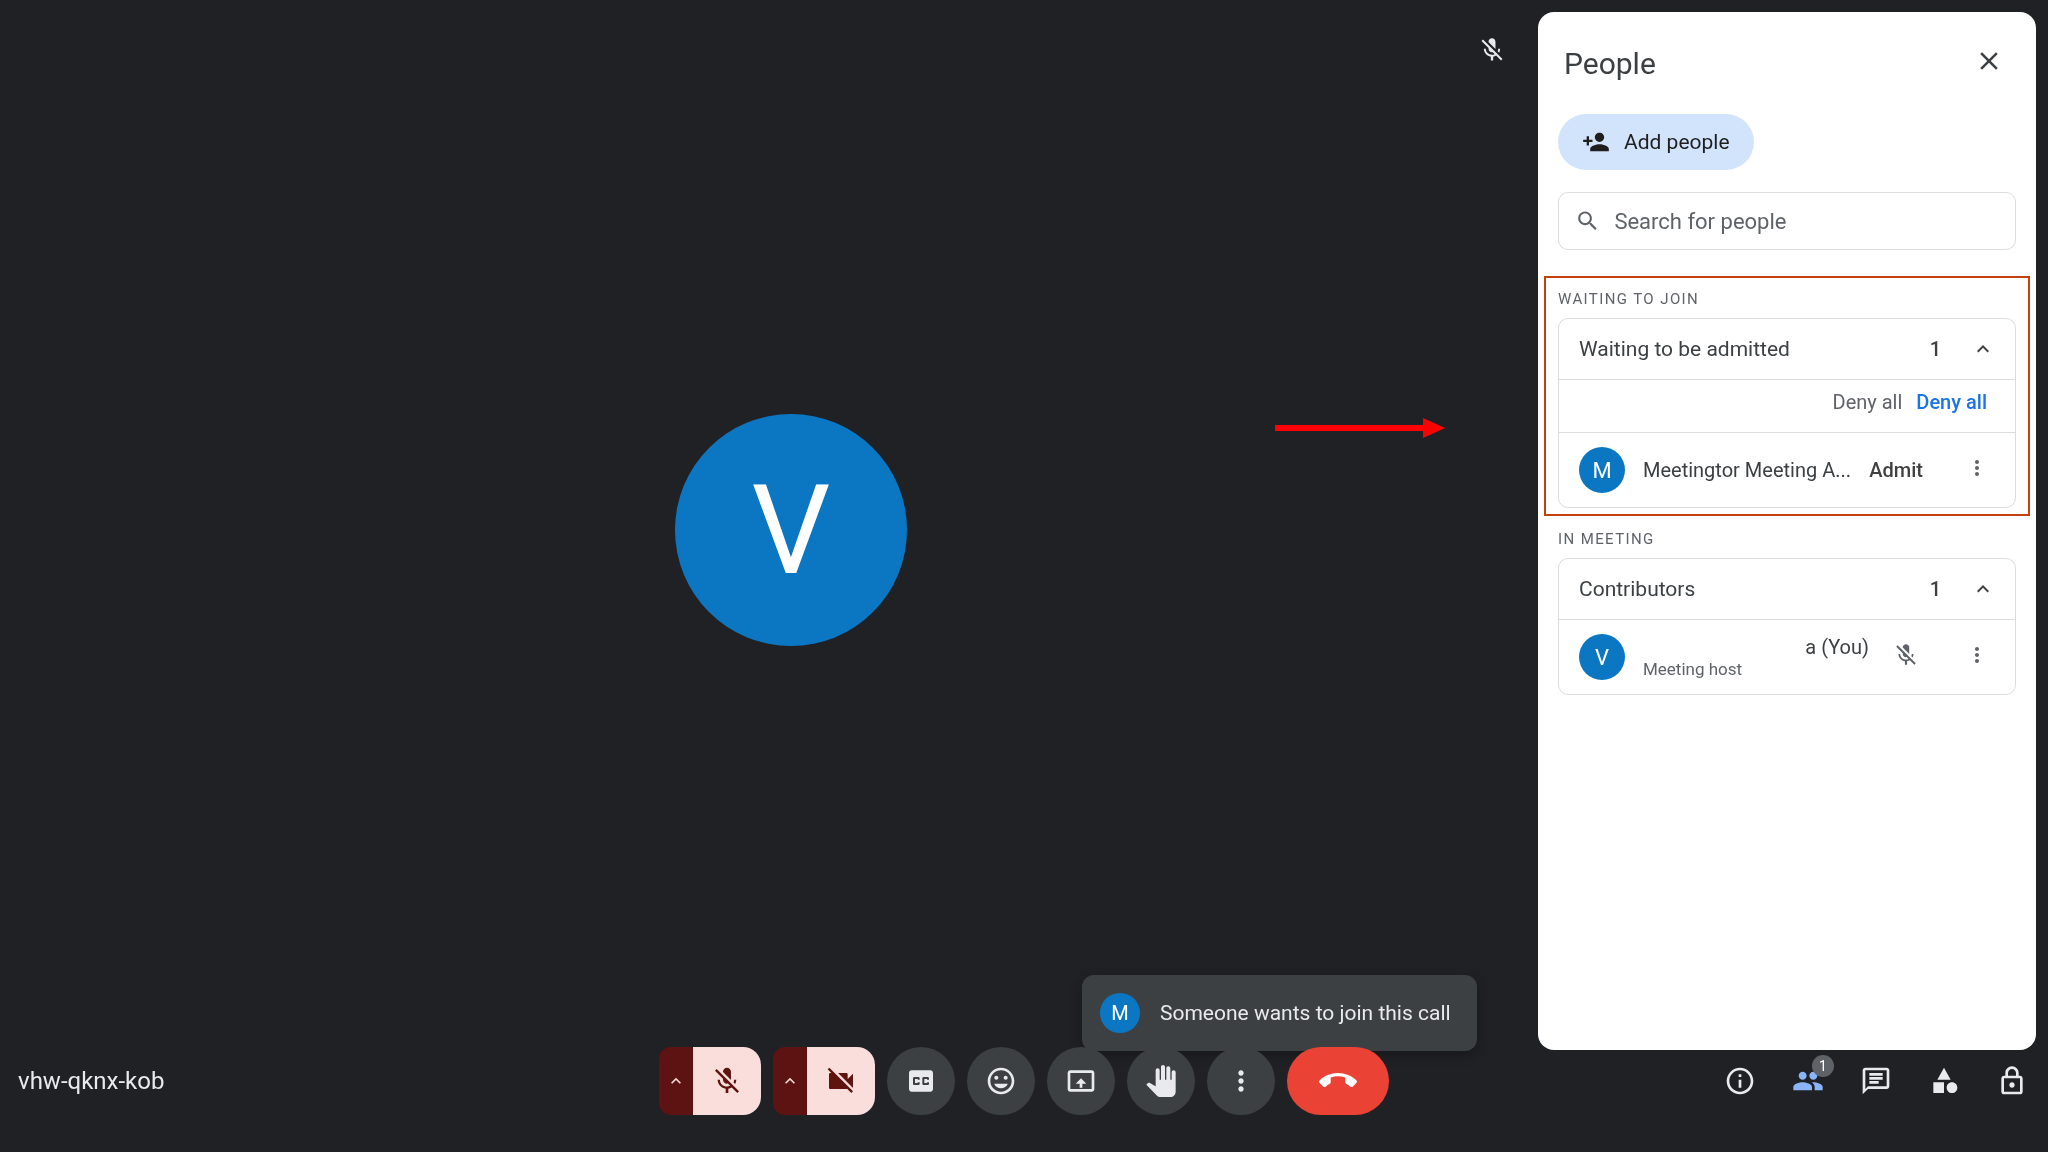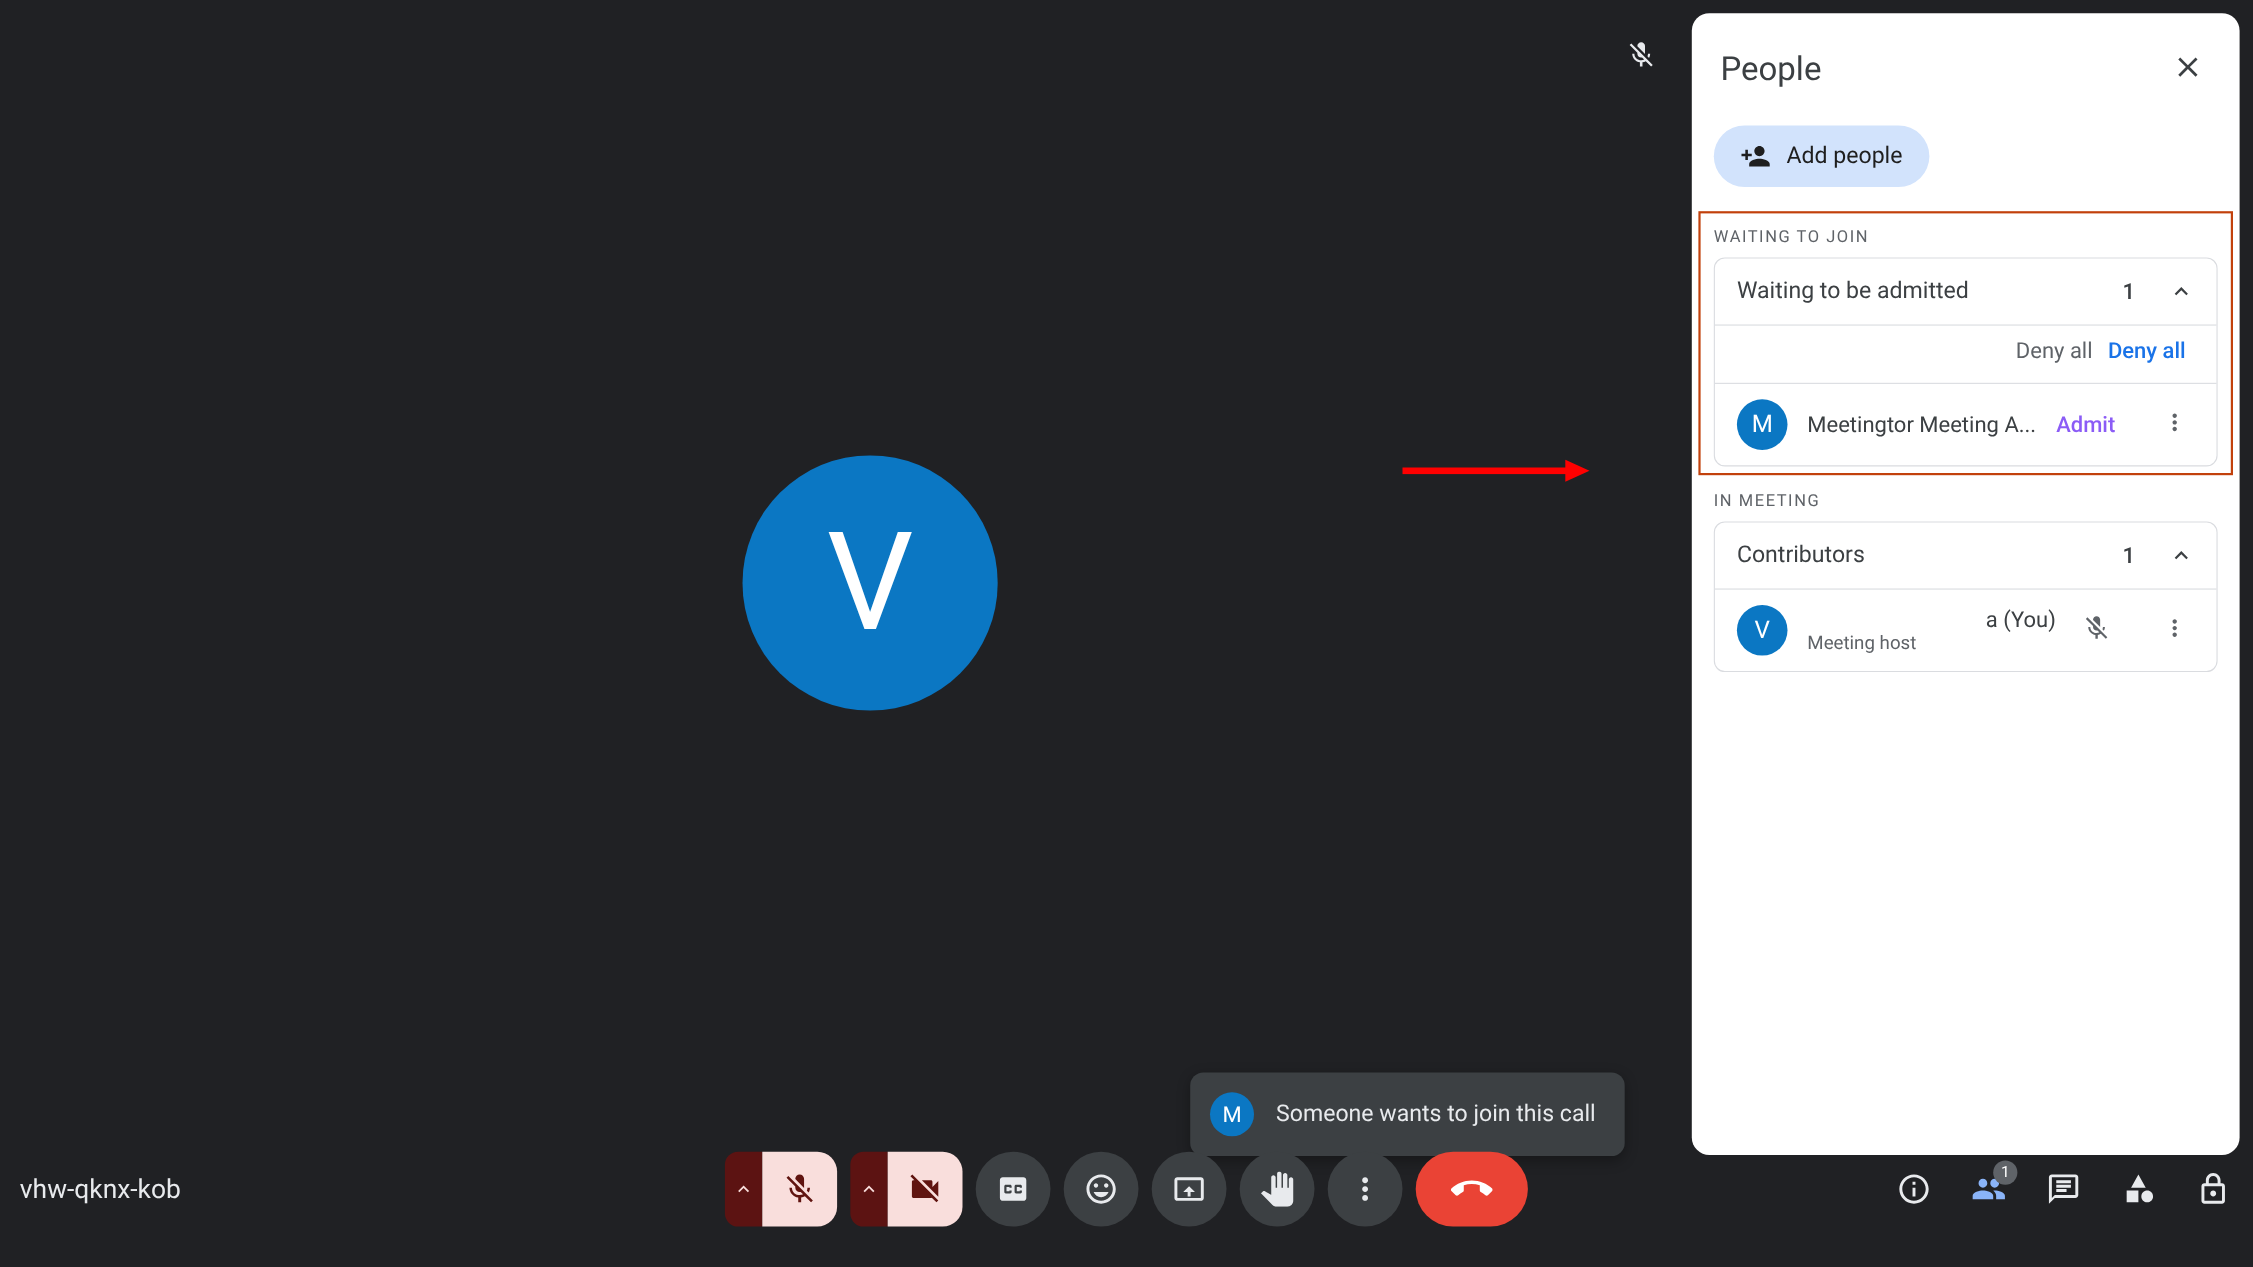--- a/index.html
+++ b/index.html
@@ -59,21 +59,21 @@
 .section-head-title { flex: 1; font-size: 21px; color: #3c4043; }
 .section-head-count { font-size: 20px; color: #3c4043; margin-right: 30px; font-weight:500; }
 .section-actions { display: flex; justify-content: flex-end; gap: 14px; padding: 10px 28px 18px 20px; border-top: 1px solid #dadce0; }
 .action-link { font-size: 20px; cursor: pointer; color: #5f6368; }
 .action-link.primary { color: #1a73e8; font-weight: 500; }
 .person-row { display: flex; align-items: center; padding: 14px 20px; gap: 18px; border-top: 1px solid #dadce0; }
 .person-avatar { width: 46px; height: 46px; border-radius: 50%; background: #0b77c3; display: flex; align-items: center; justify-content: center; color: #fff; font-size: 22px; flex-shrink: 0; }
 .person-name { flex: 1; font-size: 20px; color: #3c4043; white-space: nowrap; overflow: hidden; text-overflow: ellipsis; }
 .person-sub { font-size: 17px; color: #5f6368; }
 .person-info { flex: 1; min-width: 0; }
-.admit-link { color: #8b5cf6; font-size: 20px; cursor: pointer; font-weight: 500; margin-right: 18px; }
+.admit-link { color: #404040; font-size: 20px; cursor: pointer; font-weight: 500; margin-right: 18px; }
 .more-btn { cursor: pointer; padding: 6px; }
 .person-mic { margin-right: 22px; }
 
 .in-meeting-section { margin-top: 14px; }
 </style>
 </head>
 <body>
 
 <div class="main-area">
   <div class="avatar-large">
@@ -109,20 +109,26 @@
     </div>
   </div>
 
   <div class="add-people">
     <svg width="28" height="28" viewBox="0 0 24 24">
         <path fill="#1f1f1f" d="M15 12c2.21 0 4-1.79 4-4s-1.79-4-4-4-4 1.79-4 4 1.79 4 4 4zm-9-2V7H4v3H1v2h3v3h2v-3h3v-2H6zm9 4c-2.67 0-8 1.34-8 4v2h16v-2c0-2.66-5.33-4-8-4z"></path>
       </svg>
     <span>Add people</span>
   </div>
 
+  <div class="search-box">
+    <svg width="28" height="28" viewBox="0 0 24 24">
+        <path fill="#5f6368" d="M15.5 14h-.79l-.28-.27C15.41 12.59 16 11.11 16 9.5 16 5.91 13.09 3 9.5 3S3 5.91 3 9.5 5.91 16 9.5 16c1.61 0 3.09-.59 4.23-1.57l.27.28v.79l5 4.99L20.49 19l-4.99-5zm-6 0C7.01 14 5 11.99 5 9.5S7.01 5 9.5 5 14 7.01 14 9.5 11.99 14 9.5 14z"></path>
+      </svg>
+    <input type="text" placeholder="Search for people" style="">
+  </div>
 
   <div class="highlight-box">
     <div class="section-label">WAITING TO JOIN</div>
     <div class="section-card">
       <div class="section-head">
         <div class="section-head-title">Waiting to be admitted</div>
         <div class="section-head-count">1</div>
         <svg width="24" height="24" viewBox="0 0 24 24">
             <path fill="#3c4043" d="M12 8l-6 6 1.41 1.41L12 10.83l4.59 4.58L18 14z"></path>
           </svg>

